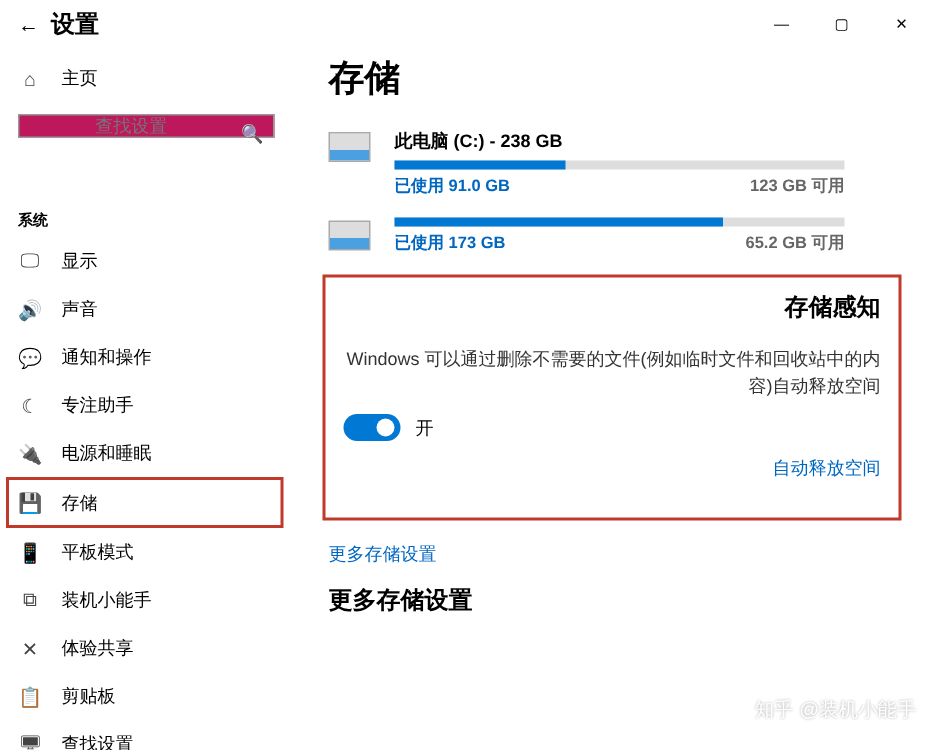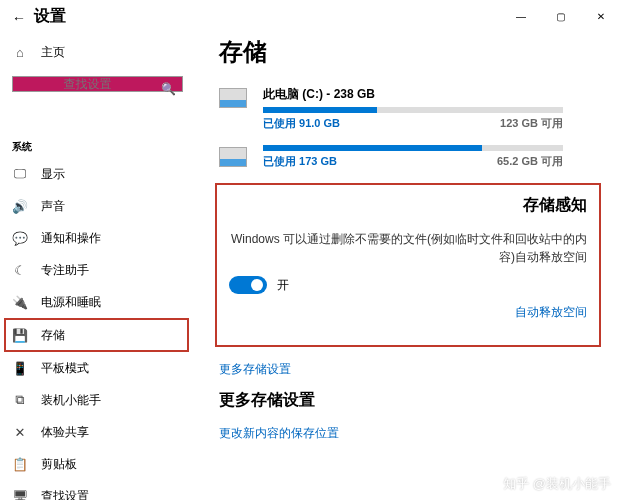--- a/index.html
+++ b/index.html
@@ -31,21 +31,21 @@
 .drive-meta { display: flex; justify-content: space-between; width: 300px; font-size: 11px; margin-top: 3px; }
 .drive-used { color: #0067c0; }
 .drive-free { color: #666; }
 .highlight-box { border: 2px solid #c0392b; padding: 10px 12px 12px; margin: 8px 0 14px -4px; text-align: right; }
 .sense-desc { font-size: 12px; color: #333; line-height: 1.5; margin: 6px 0 10px; }
 .toggle-row { display: flex; align-items: center; gap: 10px; margin-bottom: 10px; }
 .toggle { width: 38px; height: 18px; border-radius: 9px; background: #0078d4; position: relative; }
 .toggle-knob { width: 12px; height: 12px; border-radius: 50%; background: #fff; position: absolute; top: 3px; right: 4px; }
 .link { color: #0067c0; font-size: 12px; display: block; margin-bottom: 12px; cursor: pointer; }
 .more-section { margin-top: 8px; }
-.watermark { position: absolute; right: 10px; bottom: 7px; color: #fff; font-size: 13px; text-shadow: 0 0 2px rgba(0,0,0,.4); opacity: .9; }
+.watermark { position: absolute; right: 10px; bottom: 18px; color: #fff; font-size: 13px; text-shadow: 0 0 2px rgba(0,0,0,.4); opacity: .9; }
 </style>
 </head>
 <body>
 
 <div class="titlebar">
   <span class="back-arrow">←</span>
   <span class="titlebar-title">设置</span>
   <div class="win-controls">
     <div class="win-btn">—</div>
     <div class="win-btn">▢</div>
@@ -156,19 +156,18 @@
           </div>
         <span>开</span>
       </div>
       <span class="link">自动释放空间</span>
     </div>
 
     <span class="link">更多存储设置</span>
 
     <div class="more-section">
       <h2 class="section-h">更多存储设置</h2>
-      <span class="link">更改新内容的保存位置</span>
 
     </div>
   </div>
 </div>
 
 <div class="watermark">知乎 @装机小能手</div>
 
 </body></html>

